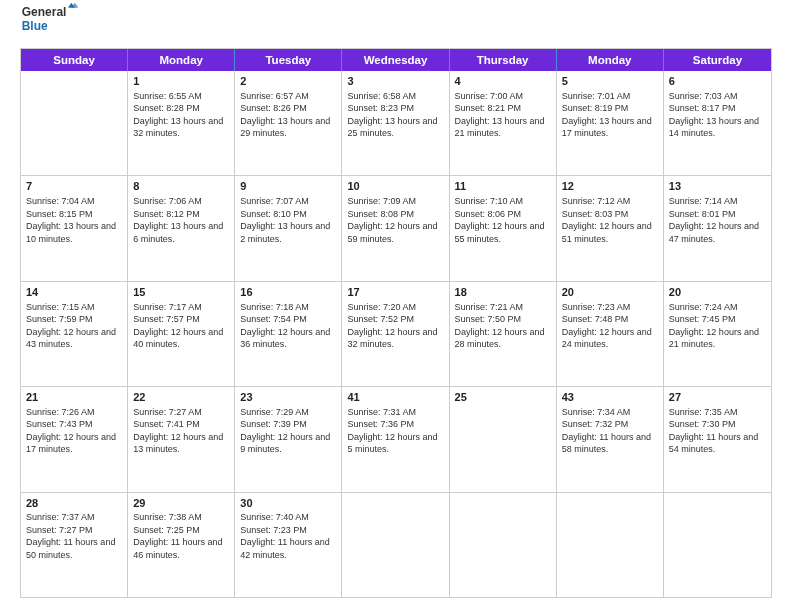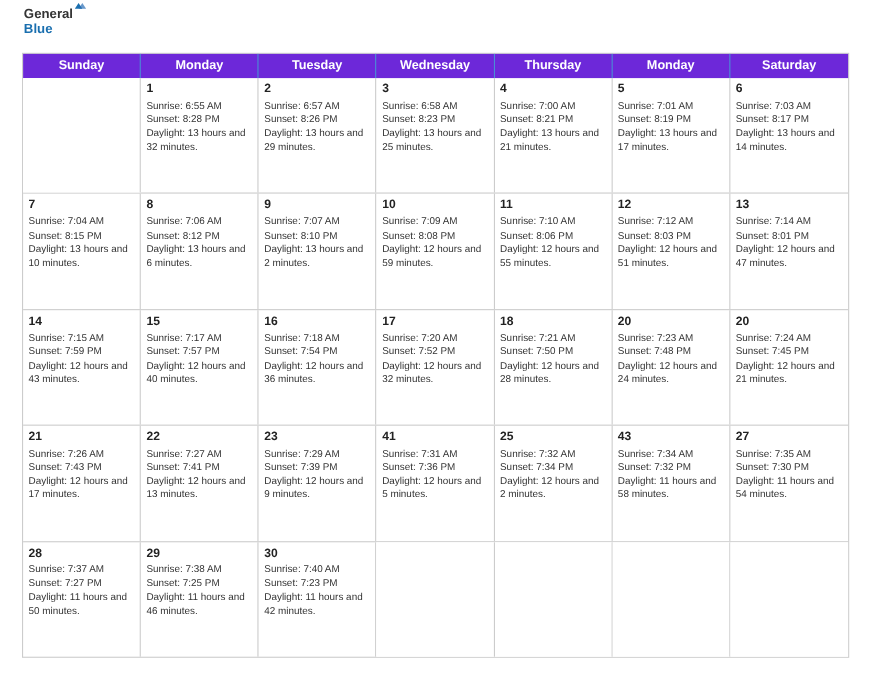--- a/index.html
+++ b/index.html
@@ -153,21 +153,21 @@
           <div class="cal-cell"><span class="day-num">17</span><span class="cell-text">Sunrise: 7:20 AM<br>Sunset: 7:52 PM<br>Daylight: 12 hours and 32 minutes.</span></div>
           <div class="cal-cell"><span class="day-num">18</span><span class="cell-text">Sunrise: 7:21 AM<br>Sunset: 7:50 PM<br>Daylight: 12 hours and 28 minutes.</span></div>
           <div class="cal-cell"><span class="day-num">20</span><span class="cell-text">Sunrise: 7:23 AM<br>Sunset: 7:48 PM<br>Daylight: 12 hours and 24 minutes.</span></div>
           <div class="cal-cell"><span class="day-num">20</span><span class="cell-text">Sunrise: 7:24 AM<br>Sunset: 7:45 PM<br>Daylight: 12 hours and 21 minutes.</span></div>
         </div>
         <div class="cal-row">
           <div class="cal-cell"><span class="day-num">21</span><span class="cell-text">Sunrise: 7:26 AM<br>Sunset: 7:43 PM<br>Daylight: 12 hours and 17 minutes.</span></div>
           <div class="cal-cell"><span class="day-num">22</span><span class="cell-text">Sunrise: 7:27 AM<br>Sunset: 7:41 PM<br>Daylight: 12 hours and 13 minutes.</span></div>
           <div class="cal-cell"><span class="day-num">23</span><span class="cell-text">Sunrise: 7:29 AM<br>Sunset: 7:39 PM<br>Daylight: 12 hours and 9 minutes.</span></div>
           <div class="cal-cell"><span class="day-num">41</span><span class="cell-text">Sunrise: 7:31 AM<br>Sunset: 7:36 PM<br>Daylight: 12 hours and 5 minutes.</span></div>
-          <div class="cal-cell"><span class="day-num">25</span><span class="cell-text">Sunrise: 7:32 AM<br>Sunset: 7:34 PM<br>Daylight: 12 hours and 2 minutes.</span></div>
+          <div class="cal-cell"><span class="day-num">25</span></div>
           <div class="cal-cell"><span class="day-num">43</span><span class="cell-text">Sunrise: 7:34 AM<br>Sunset: 7:32 PM<br>Daylight: 11 hours and 58 minutes.</span></div>
           <div class="cal-cell"><span class="day-num">27</span><span class="cell-text">Sunrise: 7:35 AM<br>Sunset: 7:30 PM<br>Daylight: 11 hours and 54 minutes.</span></div>
         </div>
         <div class="cal-row">
           <div class="cal-cell"><span class="day-num">28</span><span class="cell-text">Sunrise: 7:37 AM<br>Sunset: 7:27 PM<br>Daylight: 11 hours and 50 minutes.</span></div>
           <div class="cal-cell"><span class="day-num">29</span><span class="cell-text">Sunrise: 7:38 AM<br>Sunset: 7:25 PM<br>Daylight: 11 hours and 46 minutes.</span></div>
           <div class="cal-cell"><span class="day-num">30</span><span class="cell-text">Sunrise: 7:40 AM<br>Sunset: 7:23 PM<br>Daylight: 11 hours and 42 minutes.</span></div>
           <div class="cal-cell empty"></div>
           <div class="cal-cell empty"></div>
           <div class="cal-cell empty"></div>

